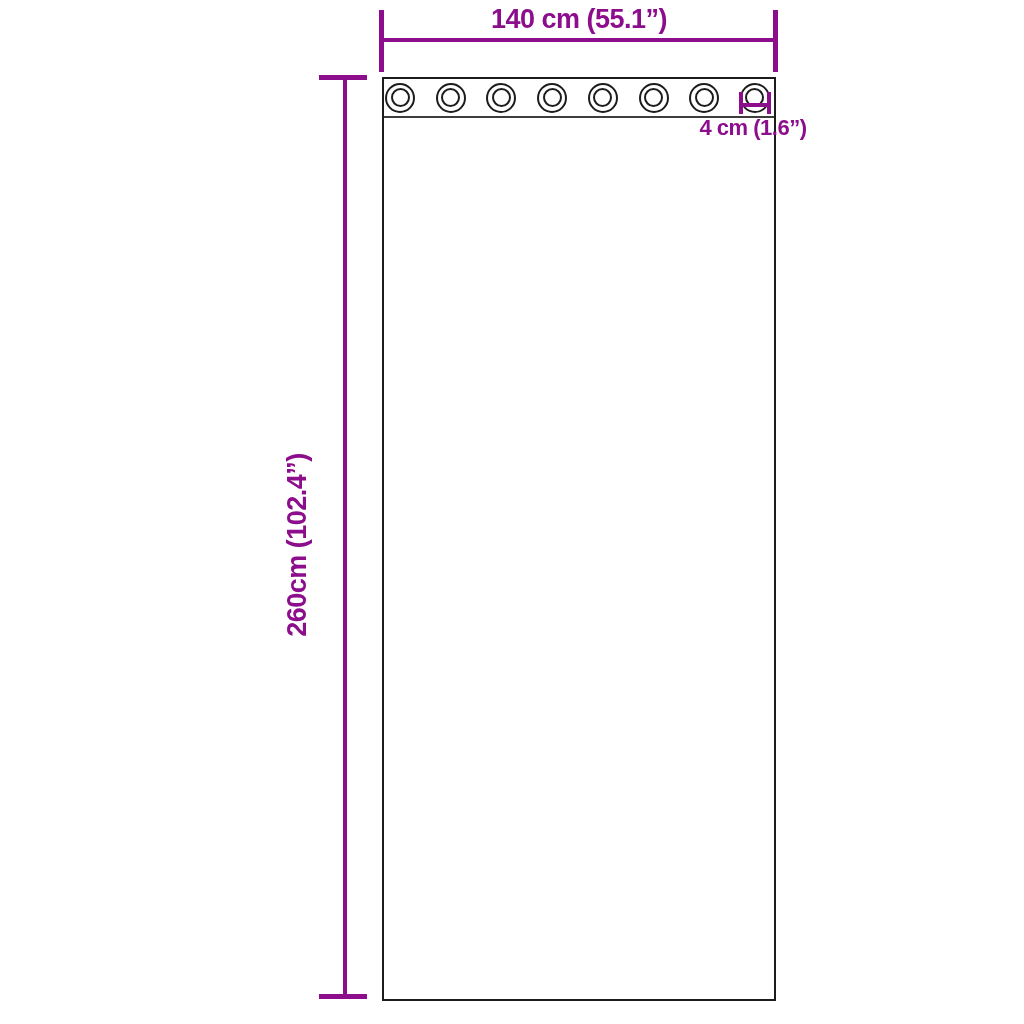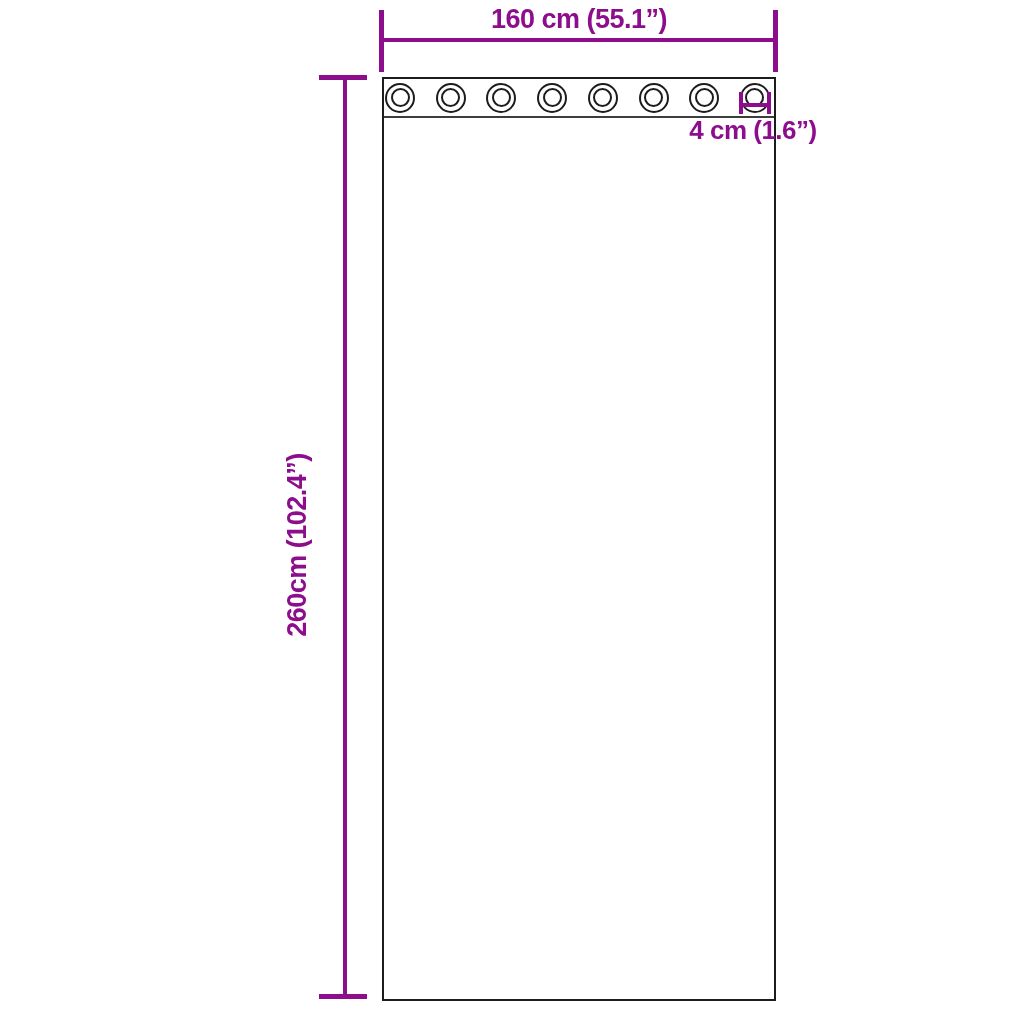--- a/index.html
+++ b/index.html
@@ -77,28 +77,28 @@
   .grommet-inner {
     width: 19px; height: 19px;
     border: 2.5px solid var(--outline, #1C1C1C);
     border-radius: 50%;
     box-sizing: border-box;
   }
   
   .grommet-dim-line   { left: 741px; top: 103px; width: 29px; height: 4px; }
   .grommet-dim-tick-l { left: 739px; top: 92px;  width: 4px;  height: 22px; }
   .grommet-dim-tick-r { left: 767px; top: 92px;  width: 4px;  height: 22px; }
-  .grommet-dim-label  { left: 623px; top: 116px; width: 260px; font-size: 26px; }
+  .grommet-dim-label  { left: 623px; top: 116px; width: 260px; font-size: 22px; }
 </style>
 </head>
 <body>
 
 <div class="canvas">
 
-  <div class="dim-label width-label">160 cm (55.1”)</div>
+  <div class="dim-label width-label">140 cm (55.1”)</div>
   <div class="dim-line width-line"></div>
   <div class="dim-tick width-tick-l"></div>
   <div class="dim-tick width-tick-r"></div>
 
   <div class="dim-label height-label">260cm (102.4”)</div>
   <div class="dim-line height-line"></div>
   <div class="dim-tick height-tick-t"></div>
   <div class="dim-tick height-tick-b"></div>
 
   <div class="curtain">

